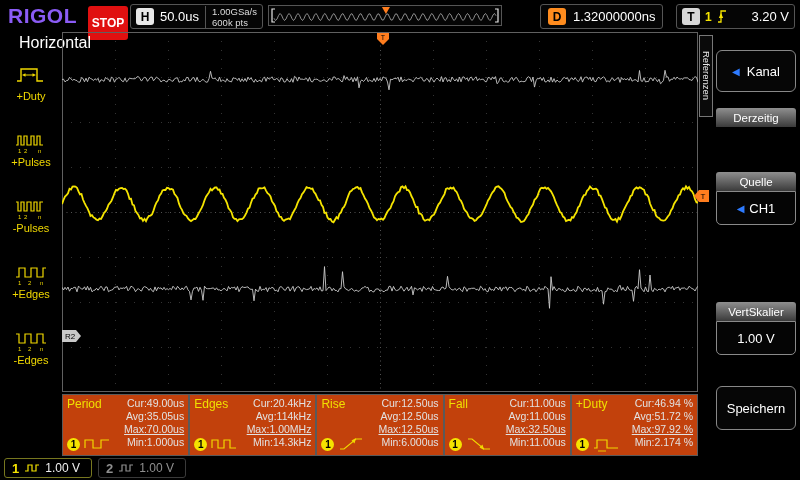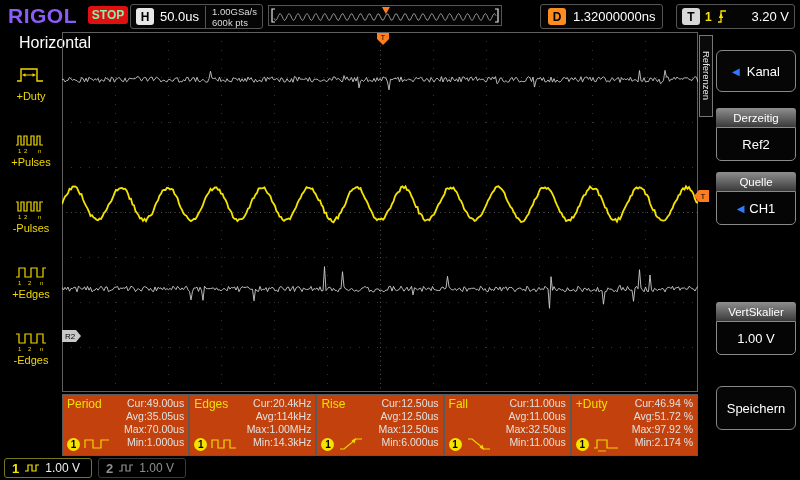--- a/index.html
+++ b/index.html
@@ -4,22 +4,22 @@
 <style>
   * { margin:0; padding:0; box-sizing:border-box; }
   html,body { width:800px; height:480px; background:#000; overflow:hidden;
               font-family:"Liberation Sans", sans-serif; }
   .screen { position:absolute; top:0; left:0; width:800px; height:480px; background:#000; }
 
   
   .topbar { position:absolute; left:0; top:0; width:800px; height:32px; }
   .logo { position:absolute; left:8px; top:4px; font-size:21px; font-weight:bold;
           color:#8b5cf6; letter-spacing:0.5px; }
-  .stop-badge { position:absolute; left:88px; top:6px; width:40px; height:18px;
-          background:#e01010; color:#86efac; font-weight:bold; font-size:12px;
+  .stop-badge { position:absolute; left:88px; top:6px; width:40px; height:34px;
+          background:#e01010; color:#ffffff; font-weight:bold; font-size:12px;
           display:flex; align-items:center; justify-content:center; border-radius:3px; }
   .h-group { position:absolute; left:130px; top:4px; height:25px; border:1px solid #555;
           border-radius:3px; display:flex; align-items:center; padding:0 5px; gap:6px; background:#050505; }
   .badge { min-width:18px; height:17px; border-radius:3px; display:flex; align-items:center;
           justify-content:center; font-weight:bold; font-size:12px; padding:0 2px; }
   .badge.h { background:#e8e8e8; color:#000; }
   .badge.d { background:#ff8c1e; color:#000; }
   .badge.t { background:#d8d8d8; color:#000; }
   .timebase { color:#fff; font-size:13px; }
   .rate-block { font-size:9.5px; color:#ddd; line-height:11px; border-left:1px solid #555; padding-left:6px; }
@@ -43,21 +43,21 @@
   
   .grid-area { position:absolute; left:62px; top:32px; width:636px; height:362px; }
   #scope-svg { position:absolute; left:0; top:0; }
   .marker { position:absolute; z-index:6; width:20px; height:14px; }
 
   
   .measure-bar { position:absolute; left:62px; top:394px; width:636px; height:62px; display:flex; }
   .mpanel { flex:1 1 0; position:relative; border:1px solid #5a5a5a; background:#c2410c; }
   .mname { position:absolute; left:4px; top:2px; color:#f0e000; font-size:12px; }
   .mrow { position:absolute; right:4px; font-size:10.5px; color:#e2e2e2; white-space:nowrap; }
-  .r0 { top:2px; } .r1 { top:15px; } .r2 { top:28px; } .r3 { top:41px; }
+  .r0 { top:2px; } .r1 { top:15px; } .r2 { top:28px;text-decoration:underline; } .r3 { top:41px; }
   .msrc { position:absolute; left:4px; bottom:3px; display:flex; align-items:center; gap:4px; }
   .src-badge { width:13px; height:13px; border-radius:50%; background:#f5e400; color:#000;
           font-size:10px; font-weight:bold; display:flex; align-items:center; justify-content:center; }
 
   
   .right-panel { position:absolute; left:698px; top:32px; width:102px; height:424px; background:#000; }
   .vtab { position:absolute; left:1px; top:3px; width:14px; height:82px; border:1px solid #777;
           background:#0a0a0a; color:#e8e8e8; font-size:9.5px; writing-mode:vertical-rl;
           display:flex; align-items:center; justify-content:center; }
   .menu-back { position:absolute; left:18px; top:18px; width:80px; height:42px; background:#060606;
@@ -309,23 +309,20 @@
   <div class="right-panel">
     <div class="vtab">Referenzen</div>
 
     <div class="menu-back">
       <span class="back-arrow">◀</span>
       <span>Kanal</span>
     </div>
 
     <div class="menu-section" style="top:76px">
       <div class="section-header">Derzeitig</div>
-      <div class="section-value">
-        <span>Ref2</span>
-      </div>
     </div>
 
     <div class="menu-section" style="top:140px">
       <div class="section-header">Quelle</div>
       <div class="section-value">
         <span class="back-arrow">◀</span>
         <span>CH1</span>
       </div>
     </div>
 

